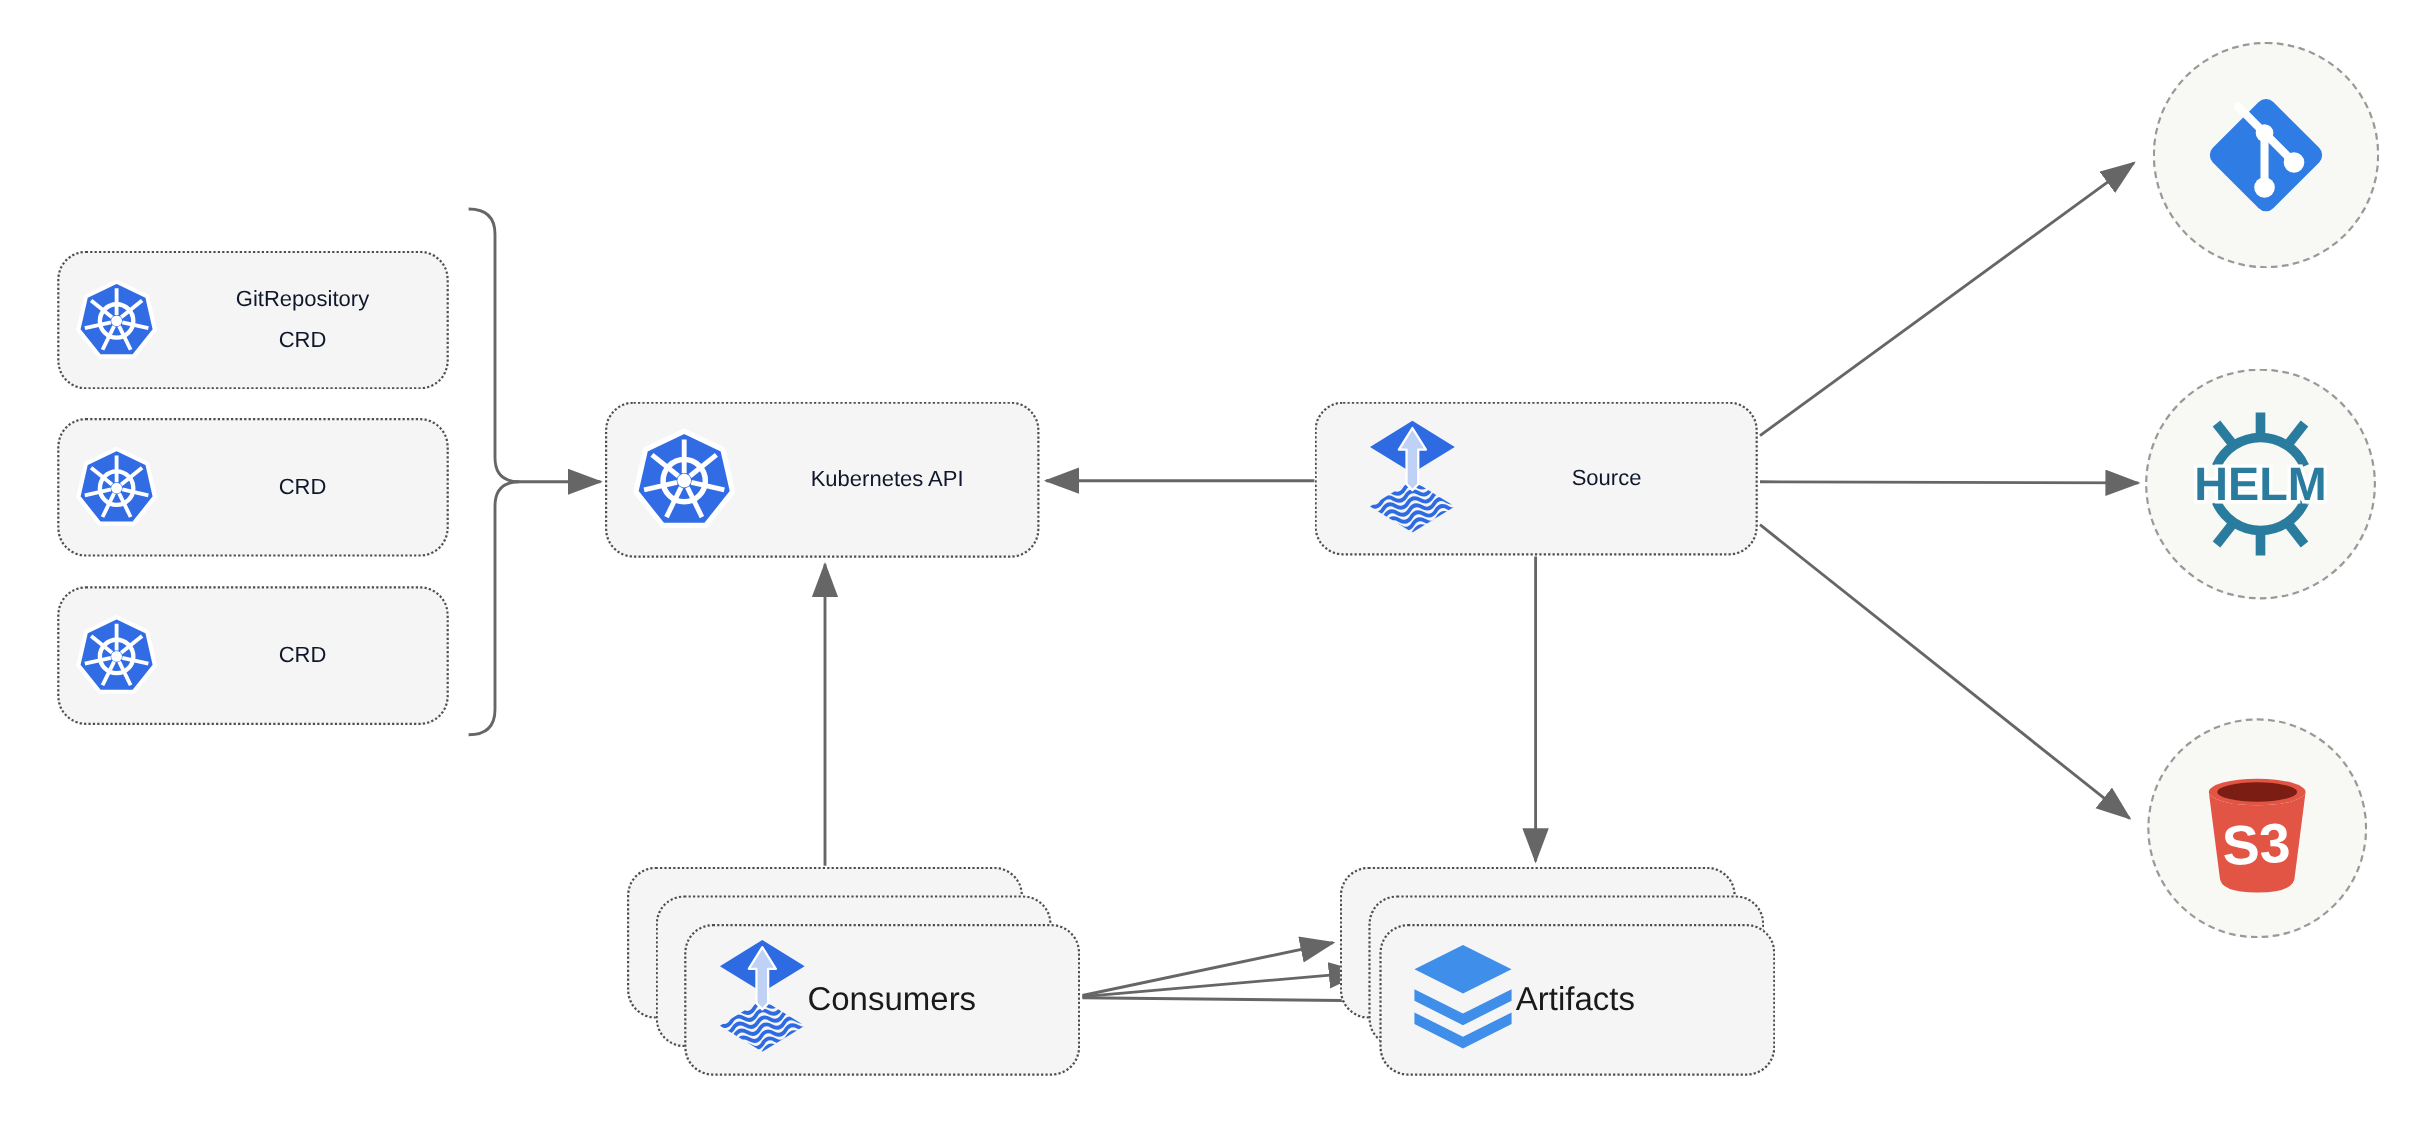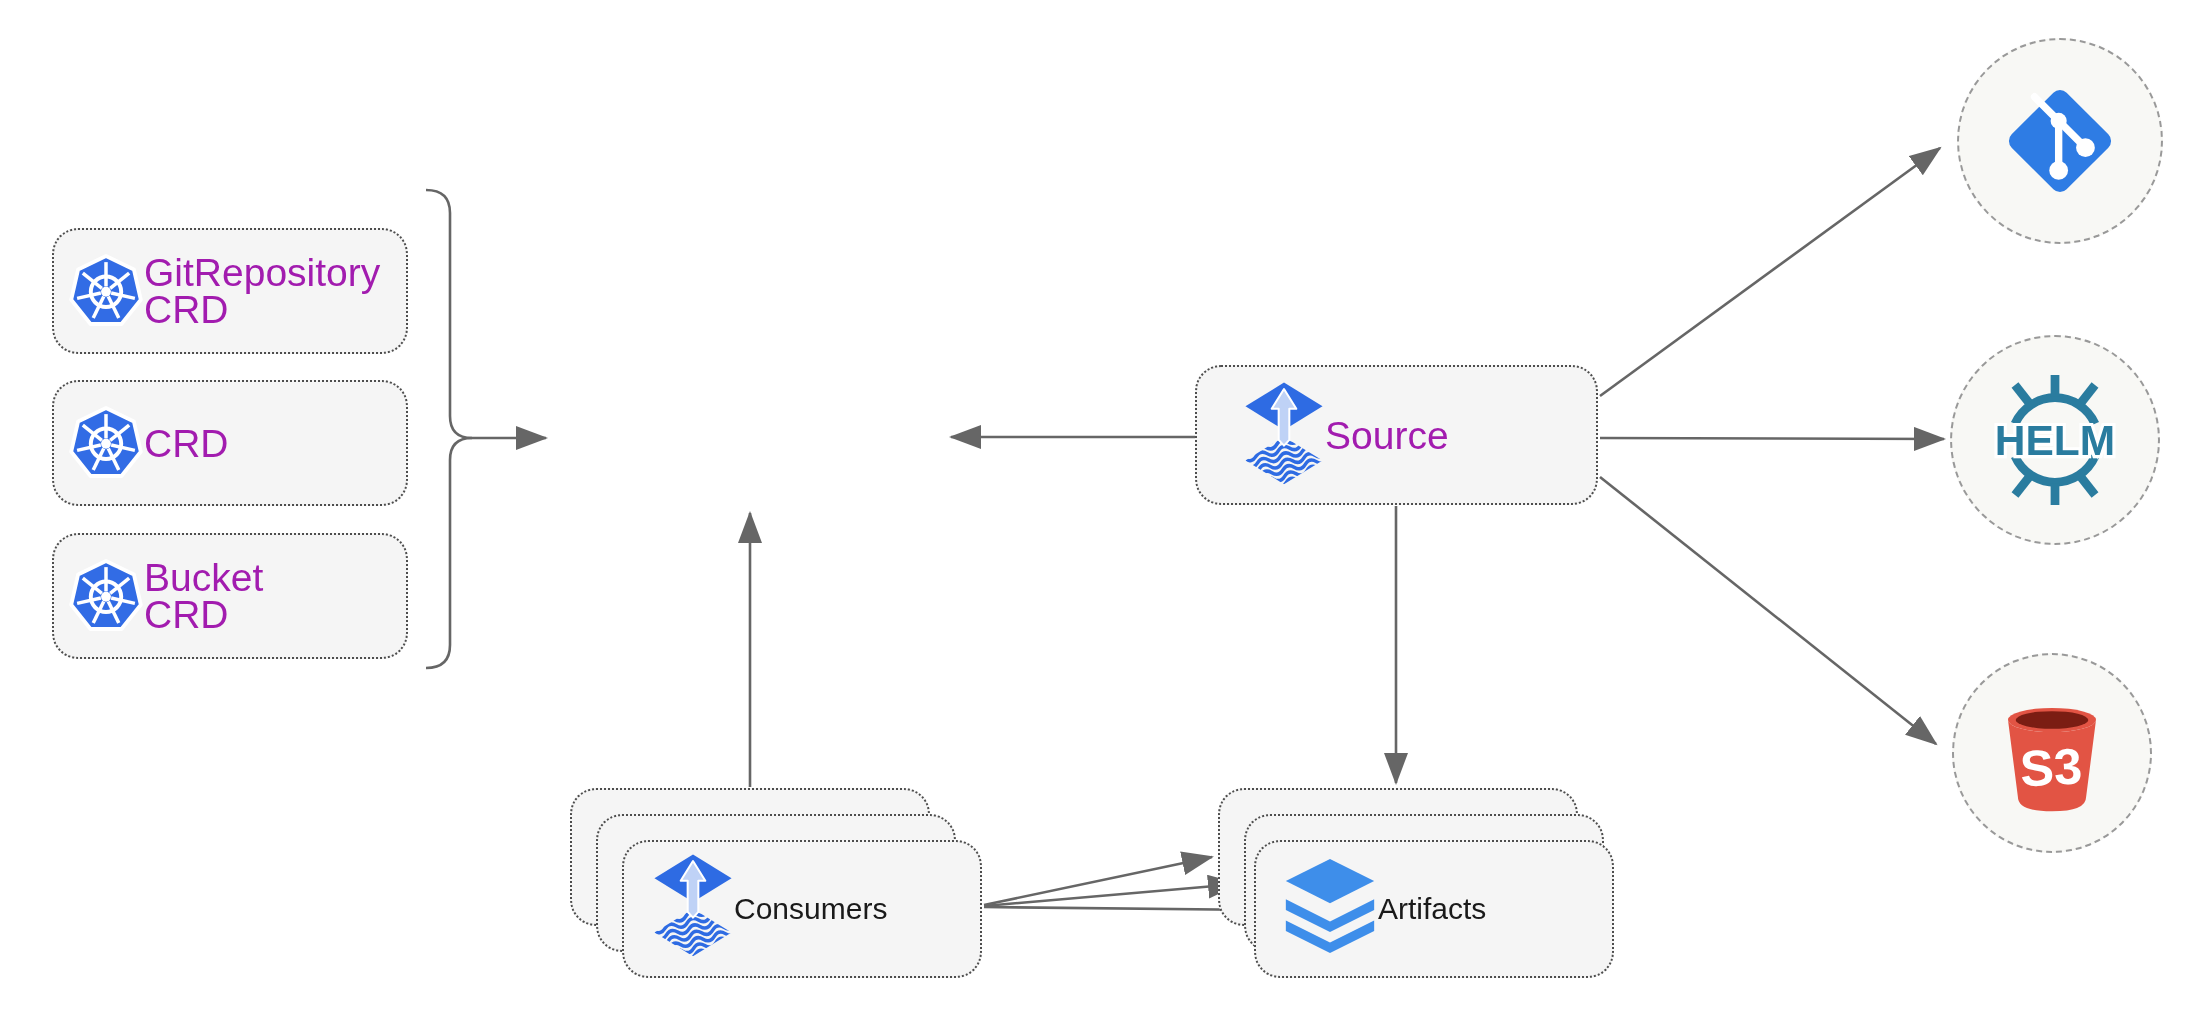--- a/index.html
+++ b/index.html
@@ -6,21 +6,21 @@
   .canvas{
     position:relative;width:2196px;height:1030px;background:#ffffff;
     font-family:"Liberation Sans",sans-serif;color:#1a1a1a;overflow:hidden;
   }
   svg.edges{position:absolute;left:0;top:0;width:2196px;height:1030px;}
   .node{
     position:absolute;background:#f5f5f5;border:2px dotted #4d4d4d;border-radius:26px;
     display:flex;align-items:center;box-sizing:border-box;
   }
   .node .ico{flex:0 0 auto;display:flex;align-items:center;justify-content:center;}
-  .node .lbl{flex:1 1 auto;font-size:39px;line-height:37px;color:#a21caf;}
+  .node .lbl{flex:1 1 auto;text-align:center;font-size:20px;line-height:37px;color:#0f172a;}
   .node .lbl .ln{display:block;}
   .stackbox{position:absolute;background:#f5f5f5;border:2px dotted #4d4d4d;border-radius:26px;box-sizing:border-box;}
   .stack-front{display:flex;align-items:center;}
   .circle{
     position:absolute;background:#f8f8f5;border:2.5px dashed #999999;border-radius:50%;
     display:flex;align-items:center;justify-content:center;box-sizing:border-box;
   }
   .api-label{font-size:31px;}
   .big-label{font-size:30px;line-height:40px;}
 </style>
@@ -151,25 +151,32 @@
     </span>
   </div>
 
   <div class="node" style="left:52px;top:533px;width:356px;height:126px;">
     <span class="ico" style="margin-left:14px;">
       <svg width="76" height="76">
           <use href="#sym-k8s"></use>
         </svg>
     </span>
     <span class="lbl">
-      <span class="ln">Bucket</span>
       <span class="ln">CRD</span>
     </span>
   </div>
 
+  <div class="node" style="left:550px;top:365px;width:395px;height:142px;">
+    <span class="ico" style="margin-left:22px;">
+      <svg width="96" height="96">
+          <use href="#sym-k8s"></use>
+        </svg>
+    </span>
+    <span class="lbl api-label">Kubernetes API</span>
+  </div>
 
   <div class="node" style="left:1195px;top:365px;width:403px;height:140px;">
     <span class="ico" style="margin-left:46px;">
       <svg width="82" height="116">
           <use href="#sym-flux"></use>
         </svg>
     </span>
     <span class="lbl big-label">
       <span class="ln">Source</span>
     </span>

